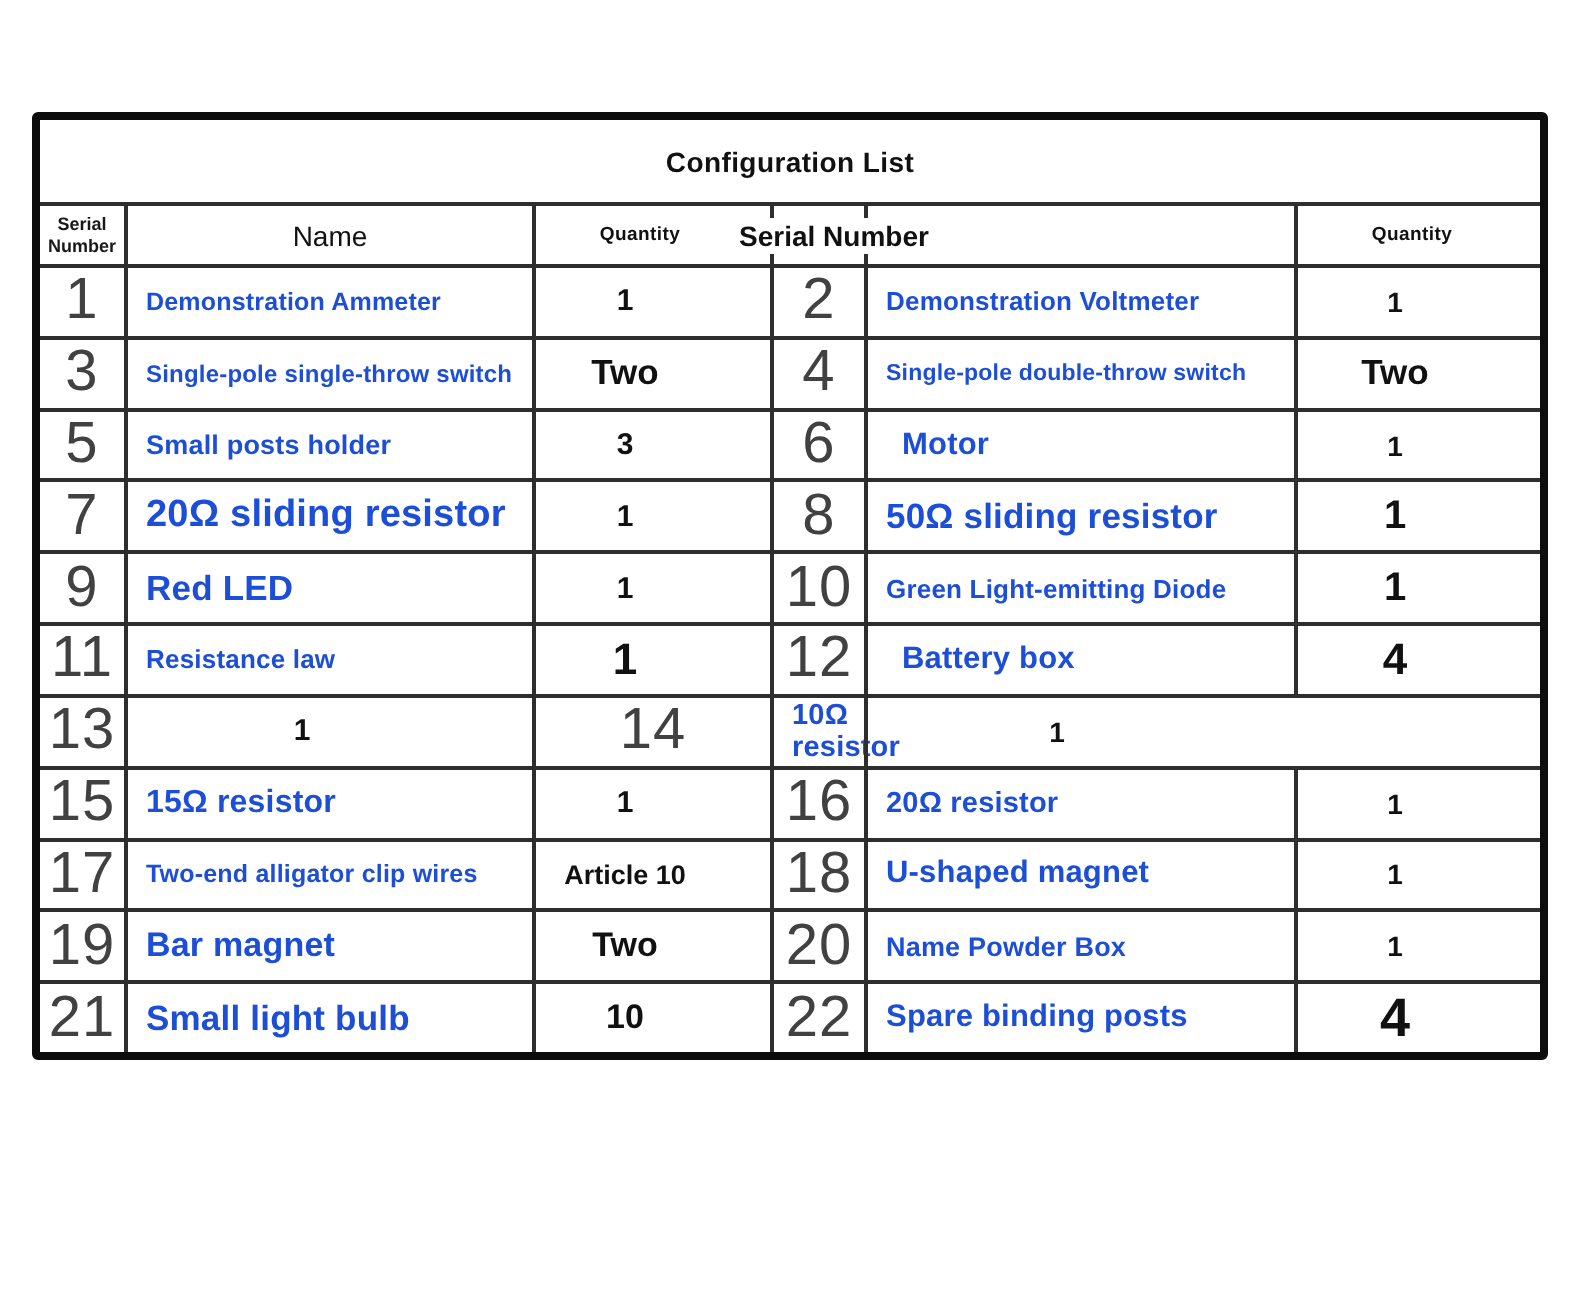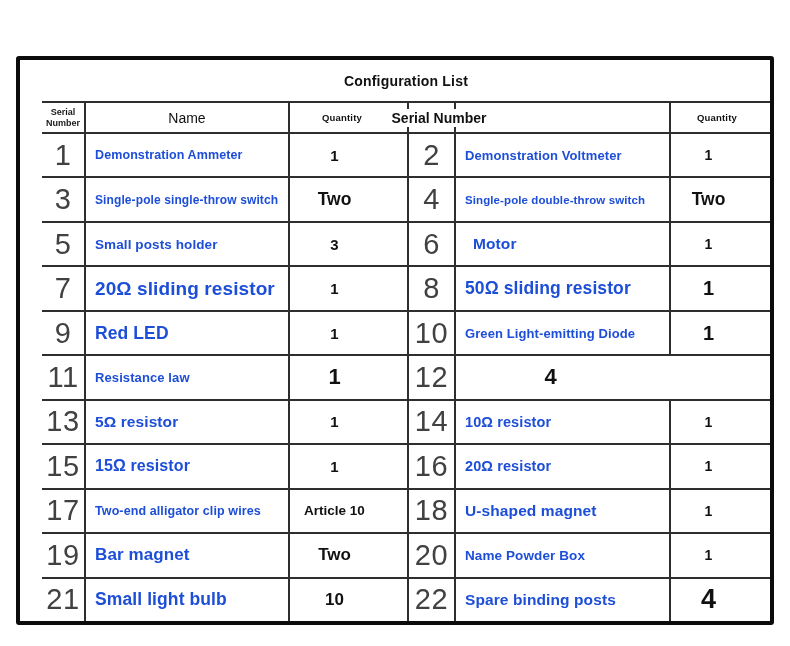--- a/index.html
+++ b/index.html
@@ -1,23 +1,23 @@
 <!DOCTYPE html>
 <html><head>
 <meta charset="utf-8">
 <style>
   html,body{margin:0;padding:0;}
   body{
     width:790px;height:646px;background:#ffffff;position:relative;overflow:hidden;
     font-family:"Liberation Sans", sans-serif;color:#111;
   }
   .table-frame{
-    position:absolute;left:16px;top:56px;width:758px;height:569px;
+    position:absolute;left:16px;top:56px;width:758px;height:474px;
     border:4px solid #0c0c0c;border-radius:3px;background:#fff;box-sizing:border-box;
-    display:flex;flex-direction:column;padding-left:22px;
+    display:flex;flex-direction:column;
   }
   .title-row{
     height:41px;flex:0 0 41px;display:flex;align-items:center;justify-content:center;
     font-weight:bold;font-size:14px;letter-spacing:.2px;
   }
   .header-row{
     height:33px;flex:0 0 33px;border-top:2px solid #2e2e2e;border-bottom:2px solid #2e2e2e;
     display:grid;grid-template-columns:42px 204px 119px 47px 215px auto;
     position:relative;box-sizing:border-box;
   }
@@ -103,25 +103,25 @@
         <div class="cell bl qty-cell qty-left" style="font-size: 15px;">1</div>
         <div class="cell bl serial-cell">10</div>
         <div class="cell bl name-cell" style="font-size: 13px; padding-left: 9px;">Green Light-emitting Diode</div>
         <div class="cell bl qty-cell qty-right" style="font-size: 20px;">1</div>
       </div>
       <div class="data-row">
         <div class="cell serial-cell">11</div>
         <div class="cell bl name-cell" style="font-size: 13px; padding-left: 9px;">Resistance law</div>
         <div class="cell bl qty-cell qty-left" style="font-size: 22px;">1</div>
         <div class="cell bl serial-cell">12</div>
+        <div class="cell bl name-cell" style="font-size: 15.5px; padding-left: 17px;">Battery box</div>
         <div class="cell bl qty-cell qty-right" style="font-size: 22px;">4</div>
       </div>
       <div class="data-row">
         <div class="cell serial-cell">13</div>
-        <div class="cell bl name-cell" style="font-size: 15.5px; padding-left: 9px;">5Ω resistor</div>
         <div class="cell bl qty-cell qty-left" style="font-size: 15px;">1</div>
         <div class="cell bl serial-cell">14</div>
         <div class="cell bl name-cell" style="font-size: 14.5px; padding-left: 9px;">10Ω resistor</div>
         <div class="cell bl qty-cell qty-right" style="font-size: 14px;">1</div>
       </div>
       <div class="data-row">
         <div class="cell serial-cell">15</div>
         <div class="cell bl name-cell" style="font-size: 16px; padding-left: 9px;">15Ω resistor</div>
         <div class="cell bl qty-cell qty-left" style="font-size: 15px;">1</div>
         <div class="cell bl serial-cell">16</div>

